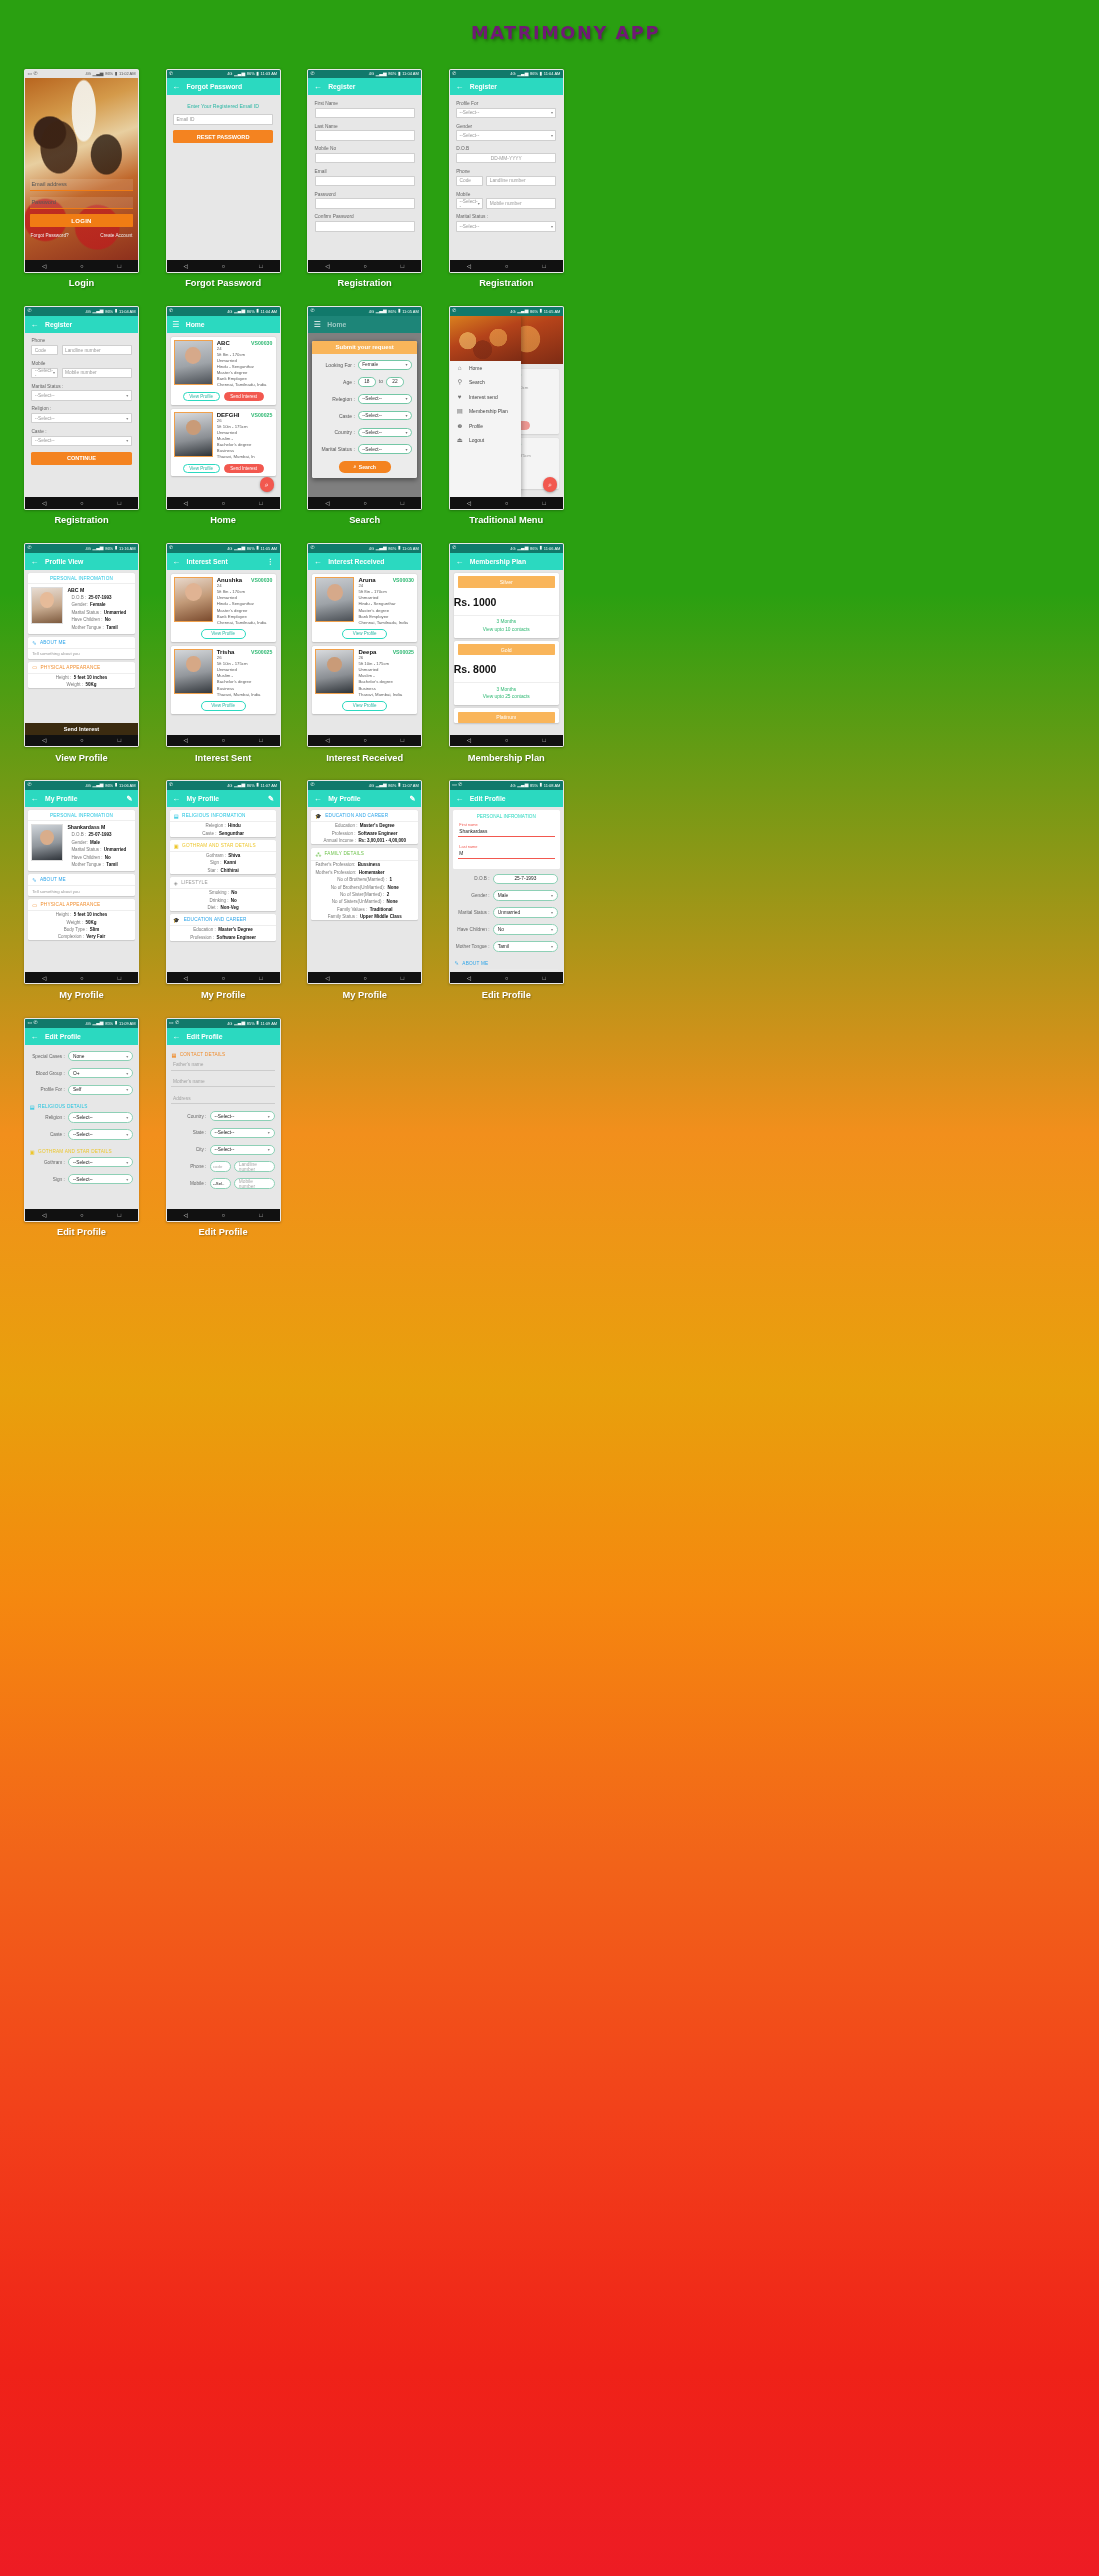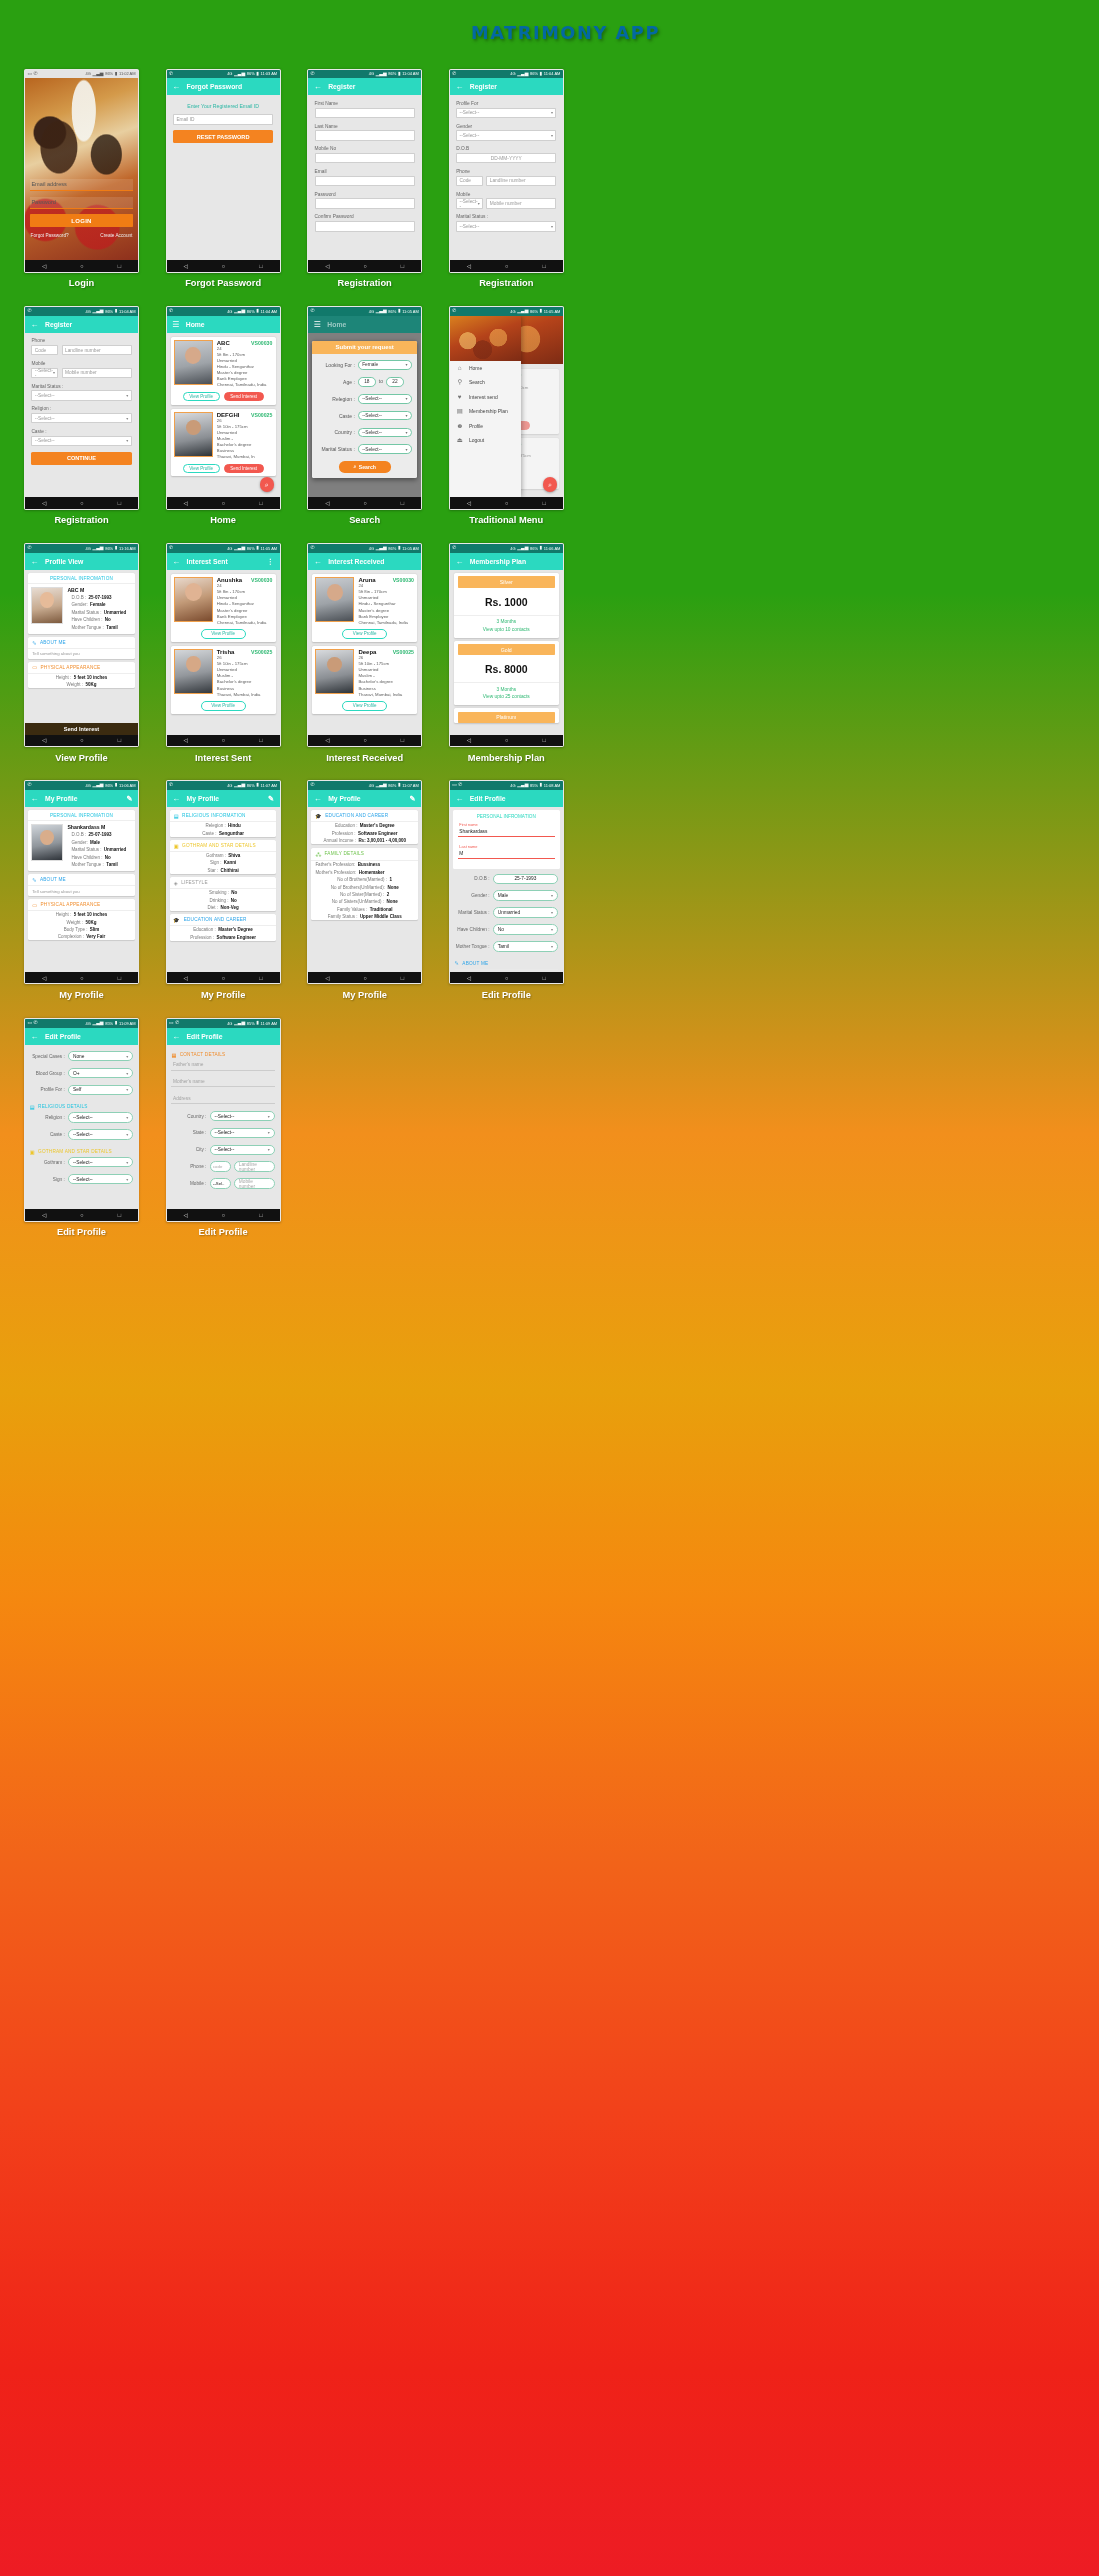--- a/index.html
+++ b/index.html
@@ -9,21 +9,21 @@
     font-family:"Liberation Sans", sans-serif;
     background: linear-gradient(180deg,
       #2aa011 0%, #2aa011 21%,
       #2aa011 23%, #f28f1c 44%,
       #e8a00c 54%, #f5880f 62%,
       #f26419 72%, #f2411a 82%,
       #ef2218 92%, #ed1c24 100%);
     overflow:hidden;
   }
   .page-title {
-    text-align:center; color:#0369a1;
+    text-align:center; color:#701a75;
     font-size:17.7px; font-weight:bold; letter-spacing:1.6px;
     padding-top:22.5px; text-shadow:1.6px 1.6px 3.2px rgba(0,0,0,.35);
     font-family:"DejaVu Sans", sans-serif;
     padding-left:32px;
   }
   .grid {
     width:1099px; padding:0 0 0 0; margin-top:26px;
   }
   .row {
     display:flex; justify-content:flex-start;
@@ -267,21 +267,21 @@
   .plan {
     background:#fff; margin:3.2px 4px 0; border-radius:1.6px;
     box-shadow:0 0.8px 1.6px rgba(0,0,0,.15); overflow:hidden;
   }
   .plan-tag {
     height:11.3px; background:#f9b55a; color:#fff;
     display:flex; align-items:center; justify-content:center;
     font-size:5.2px; margin:3.2px 4px 0; border-radius:0.8px;
   }
   .plan-price {
-    text-align:center; font-size:10.5px; font-weight:bold;
+    font-size:10.5px; font-weight:bold;
     color:#111; padding:8px 0 7.2px;
   }
   .plan-foot {
     border-top:0.8px solid #eee; text-align:center;
     color:#2eb872; font-size:4.8px; padding:2.4px 0 4px; line-height:1.6;
   }
 
   
   .erow { display:flex; align-items:center; gap:3.2px; margin-bottom:6.4px; }
   .erow .el { width:35px; flex:0 0 35px; text-align:right; font-size:4.7px; color:#666; }

